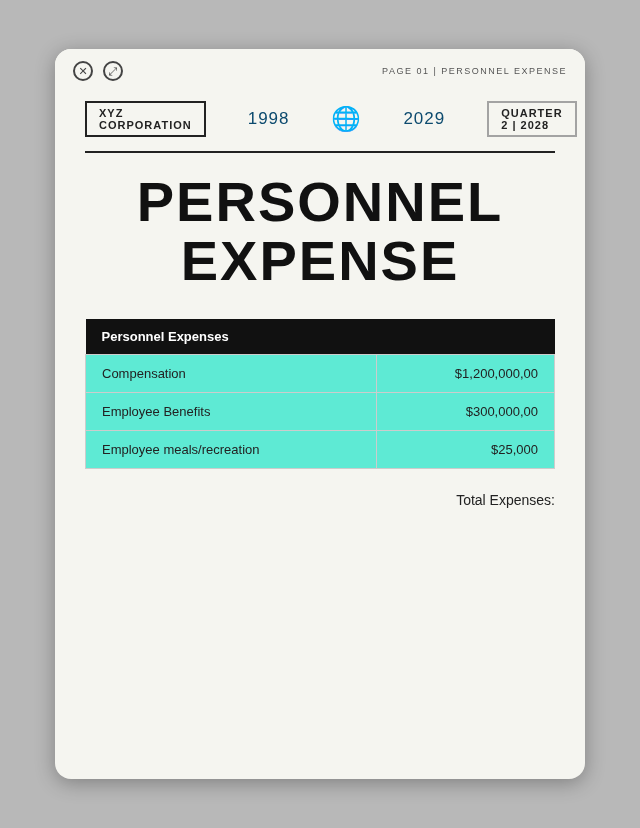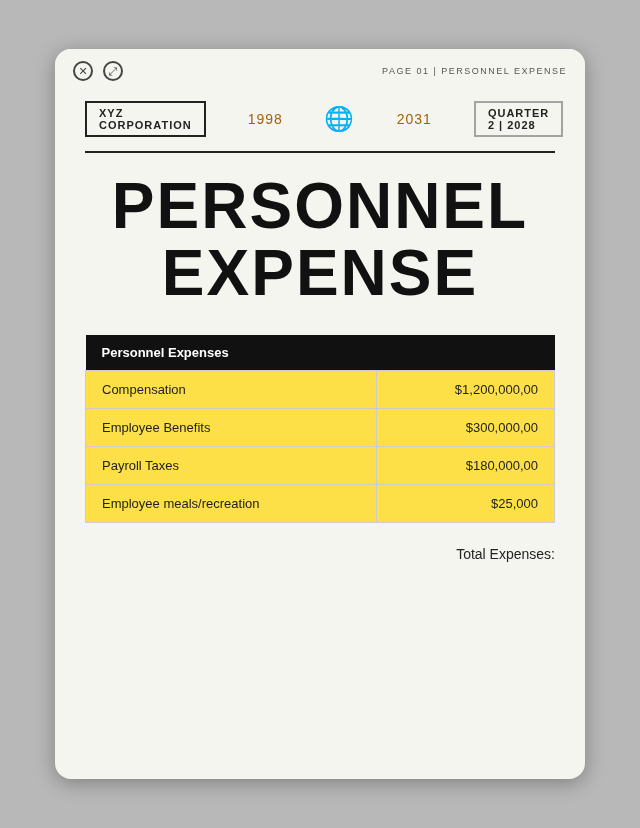--- a/index.html
+++ b/index.html
@@ -79,22 +79,22 @@
       border: 2px solid #222;
       padding: 4px 12px;
       font-size: 11px;
       letter-spacing: 1px;
       font-weight: bold;
       text-transform: uppercase;
       color: #222;
     }
 
     .year-text {
-      font-size: 14px;
-      color: #a16207;
+      font-size: 17px;
+      color: #0c4a6e;
       letter-spacing: 1px;
     }
 
     .globe-icon {
       font-size: 24px;
       color: #333;
     }
 
     .quarter-box {
       border: 2px solid #a3a3a3;
@@ -107,21 +107,21 @@
     }
 
     .divider {
       height: 2px;
       background-color: #222;
       margin-bottom: 20px;
     }
 
     .main-title {
       text-align: center;
-      font-size: 64px;
+      font-size: 56px;
       font-weight: 900;
       text-transform: uppercase;
       letter-spacing: 2px;
       color: #111;
       line-height: 1.05;
       margin-bottom: 28px;
       font-family: Impact, 'Arial Black', sans-serif;
     }
 
     .expenses-table {
@@ -141,21 +141,21 @@
       padding: 10px 16px;
       text-align: left;
     }
 
     .expenses-table thead th:last-child {
       text-align: right;
     }
 
     .expenses-table tbody tr {
       border: 1px solid #ccc;
-      background-color: #fde047;
+      background-color: #5eead4;
     }
 
     .expenses-table tbody td {
       padding: 11px 16px;
       font-size: 13px;
       color: #222;
       text-align: left;
       border: 1px solid #ccc;
     }
 
@@ -193,21 +193,21 @@
     </div>
     <span class="page-label">PAGE 01 | PERSONNEL EXPENSE</span>
   </div>
 
   <div class="doc-content">
 
     <div class="doc-top-bar">
       <div class="company-box">XYZ CORPORATION</div>
       <span class="year-text">1998</span>
       <span class="globe-icon">🌐</span>
-      <span class="year-text">2031</span>
+      <span class="year-text">2029</span>
       <div class="quarter-box">QUARTER 2 | 2028</div>
     </div>
 
     <div class="divider"></div>
 
     <div class="main-title">
       <div>PERSONNEL</div>
       <div>EXPENSE</div>
     </div>
 
@@ -221,24 +221,20 @@
       <tbody id="table-body">
       <tr>
             <td>Compensation</td>
             <td>$1,200,000,00</td>
           </tr>
           <tr>
             <td>Employee Benefits</td>
             <td>$300,000,00</td>
           </tr>
           <tr>
-            <td>Payroll Taxes</td>
-            <td>$180,000,00</td>
-          </tr>
-          <tr>
             <td>Employee meals/recreation</td>
             <td>$25,000</td>
           </tr>
         </tbody>
     </table>
 
     <div class="totals-section">
       <div class="label">Total Expenses:</div>
     </div>
 

